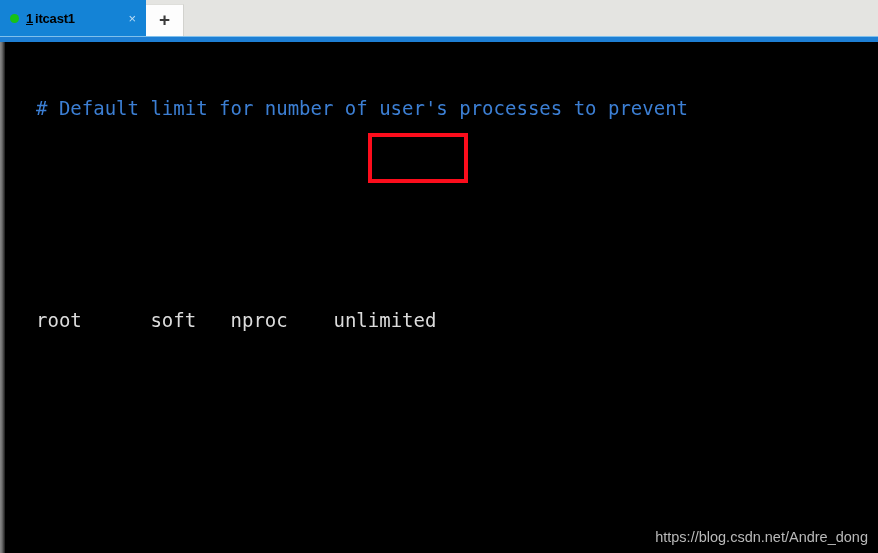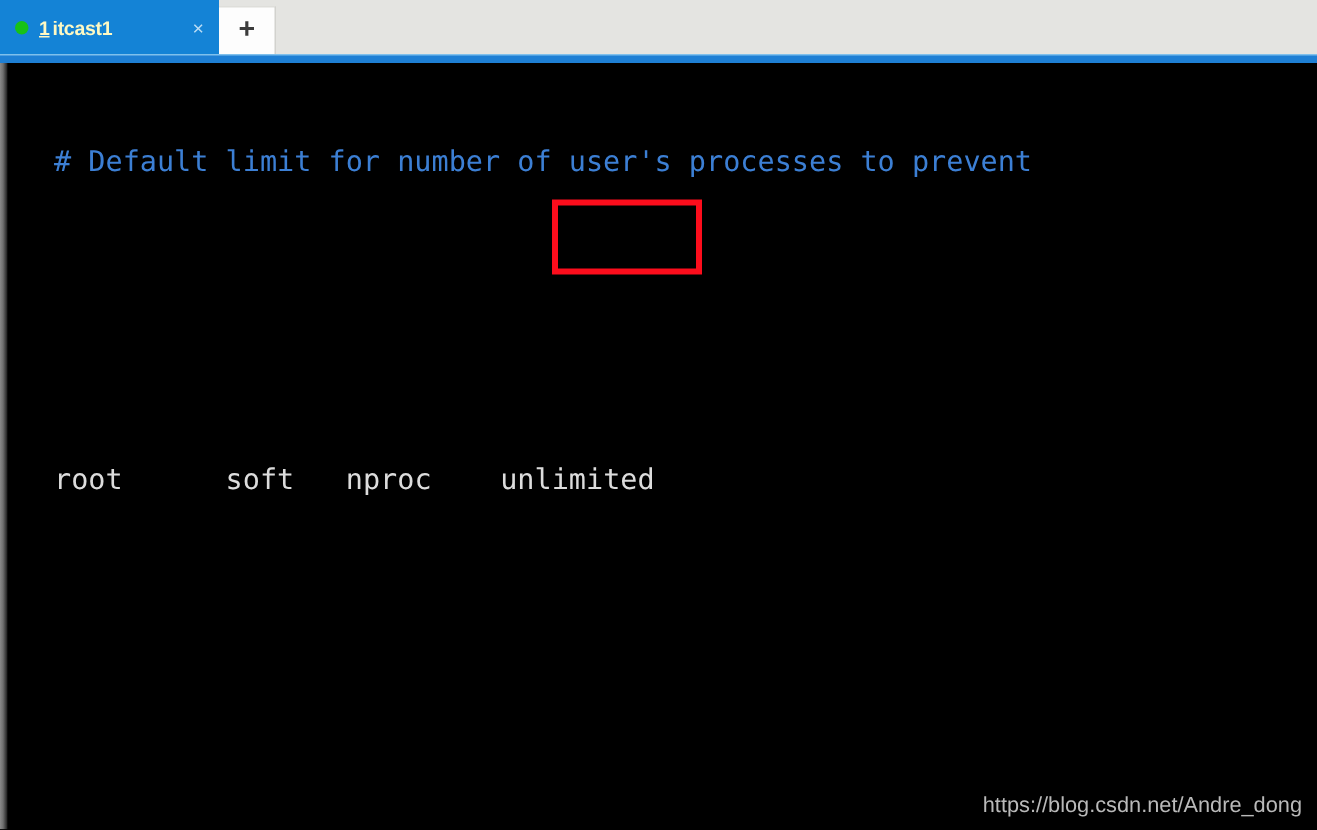--- a/index.html
+++ b/index.html
@@ -36,21 +36,21 @@
   }
   .tab-dot {
     width: 9px;
     height: 9px;
     border-radius: 50%;
     background: #17c217;
     flex: 0 0 auto;
     margin-right: 7px;
   }
   .tab-label {
-    color: #fef9c3;
+    color: #000000;
     font-size: 13px;
     font-weight: bold;
     white-space: nowrap;
     flex: 1 1 auto;
     letter-spacing: -0.2px;
   }
   .tab-label .num {
     text-decoration: underline;
     margin-right: 2px;
   }

